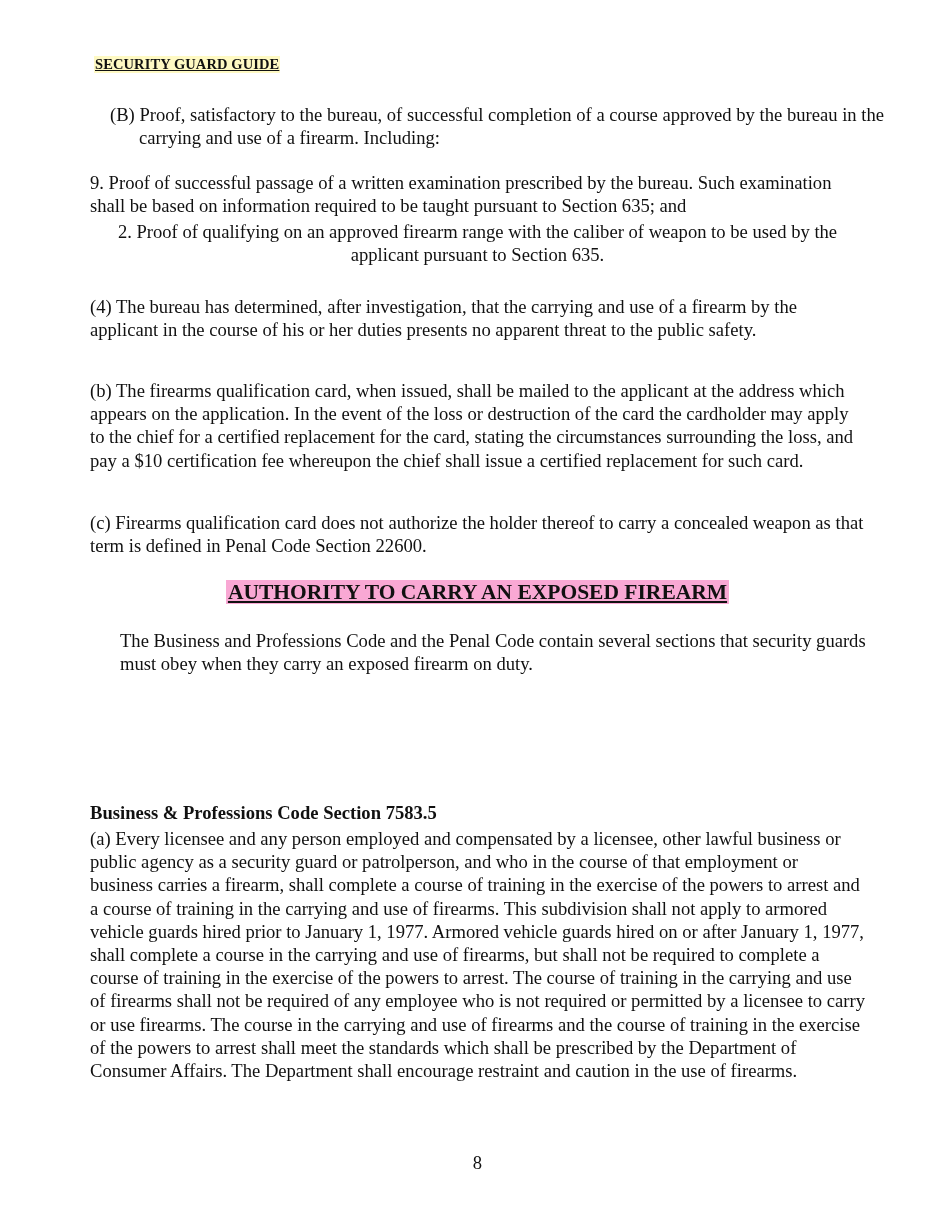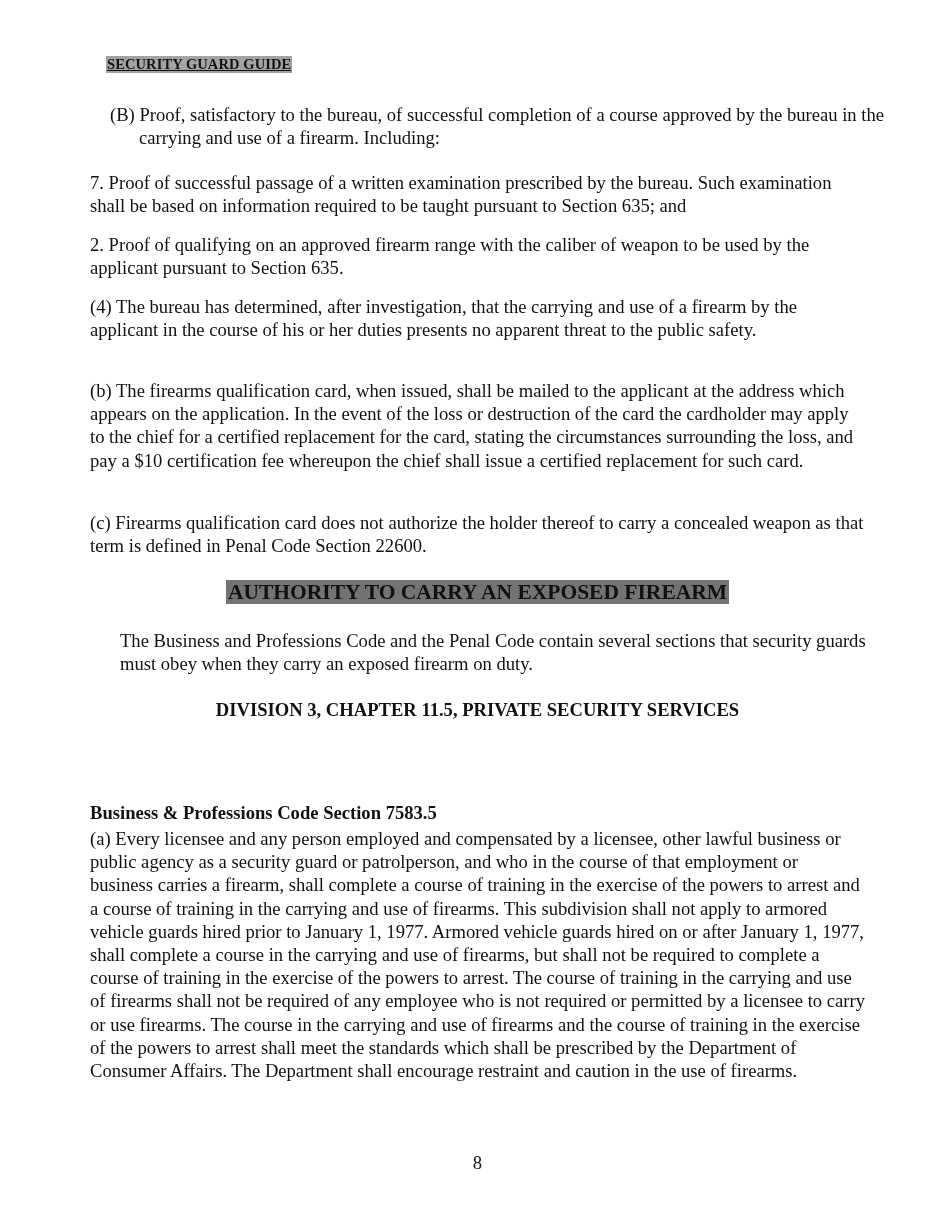--- a/index.html
+++ b/index.html
@@ -17,25 +17,25 @@
     }
     .page {
       position: absolute;
       left: 90px;
       top: 0;
       width: 775px;
     }
     .running-header {
       position: absolute;
       top: 56px;
-      left: 16px;
+      left: 4px;
       font-size: 14.5px;
       font-weight: bold;
       text-decoration: underline;
-      background: #a3a3a3;
+      background: #fef9c3;
       letter-spacing: 0.1px;
       padding: 0 1px;
     }
     .para {
       position: absolute;
       left: 0;
       width: 775px;
       font-size: 18.6px;
       line-height: 23.2px;
       margin: 0;
@@ -48,21 +48,22 @@
       position: absolute;
       left: 0;
       width: 775px;
       text-align: center;
       top: 579px;
       font-size: 21.5px;
       font-weight: bold;
       line-height: 26px;
     }
     .section-title span {
-      background: #737373;
+      background: #f9a8d4;
+      text-decoration: underline;
       padding: 0 2px;
     }
     .code-heading {
       position: absolute;
       left: 0;
       width: 775px;
       top: 698px;
       text-align: center;
       font-size: 18.6px;
       font-weight: bold;
@@ -89,38 +90,37 @@
   </style>
 </head>
 <body>
 
 <div class="page">
 
   <div class="running-header">SECURITY GUARD GUIDE</div>
 
   <p class="para hanging" style="top:103px;margin-left:20px;">(B) Proof, satisfactory to the bureau, of successful completion of a course approved by the bureau in the carrying and use of a firearm.  Including:</p>
 
-  <p class="para" style="top:171px;">7.  Proof of successful passage of a written examination prescribed by the bureau.  Such examination shall be based on information required to be taught pursuant to Section 635; and</p>
+  <p class="para" style="top:171px;">9.  Proof of successful passage of a written examination prescribed by the bureau.  Such examination shall be based on information required to be taught pursuant to Section 635; and</p>
 
-  <p class="para" style="top:233px;">2.  Proof of qualifying on an approved firearm range with the caliber of weapon to be used by the applicant pursuant to Section 635.</p>
+  <p class="para" style="top:220px;text-align:center;">2.  Proof of qualifying on an approved firearm range with the caliber of weapon to be used by the applicant pursuant to Section 635.</p>
 
   <p class="para" style="top:295px;">(4) The bureau has determined, after investigation, that the carrying and use of a firearm by the applicant in the course of his or her duties presents no apparent threat to the public safety.</p>
 
   <p class="para" style="top:379px;">(b) The firearms qualification card, when issued, shall be mailed to the applicant at the address which appears on the application.  In the event of the loss or destruction of the card the cardholder may apply to the chief for a certified replacement for the card, stating the circumstances surrounding the loss, and pay a $10 certification fee whereupon the chief shall issue a certified replacement for such card.</p>
 
   <p class="para" style="top:511px;">(c) Firearms qualification card does not authorize the holder thereof to carry a concealed weapon as that term is defined in Penal Code Section 22600.</p>
 
   <div class="section-title">
     <span>AUTHORITY TO CARRY AN EXPOSED FIREARM</span>
   </div>
 
   <p class="para" style="top:629px;margin-left:30px;">The Business and Professions Code and the Penal Code contain several sections that security guards must obey when they carry an exposed firearm on duty.</p>
 
   <div class="code-heading">
-    <div>DIVISION 3, CHAPTER 11.5, PRIVATE SECURITY SERVICES</div>
   </div>
 
   <div class="sub-heading">Business &amp; Professions Code Section 7583.5</div>
 
   <p class="para" style="top:827px;">(a) Every licensee and any person employed and compensated by a licensee, other lawful business or public agency as a security guard or patrolperson, and who in the course of that employment or business carries a firearm, shall complete a course of training in the exercise of the powers to arrest and a course of training in the carrying and use of firearms. This subdivision shall not apply to armored vehicle guards hired prior to January 1, 1977. Armored vehicle guards hired on or after January 1, 1977, shall complete a course in the carrying and use of firearms, but shall not be required to complete a course of training in the exercise of the powers to arrest.  The course of training in the carrying and use of firearms shall not be required of any employee who is not required or permitted by a licensee to carry or use firearms.  The course in the carrying and use of firearms and the course of training in the exercise of the powers to arrest shall meet the standards which shall be prescribed by the Department of Consumer Affairs.  The Department shall encourage restraint and caution in the use of firearms.</p>
 
   <div class="page-number">8</div>
 
 </div>
 

